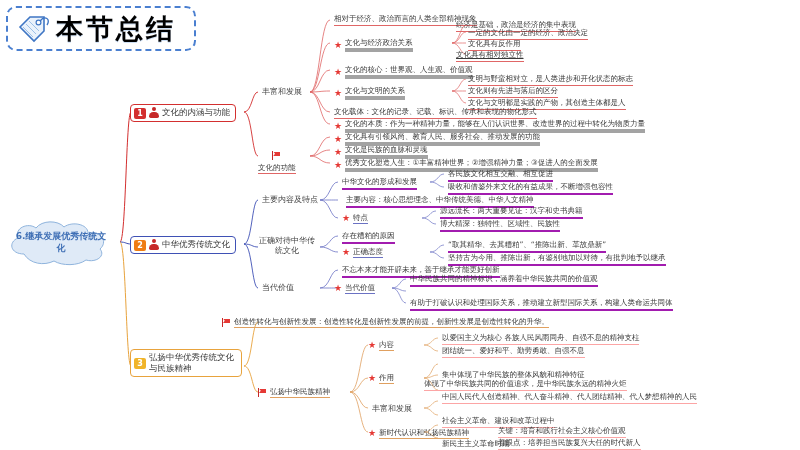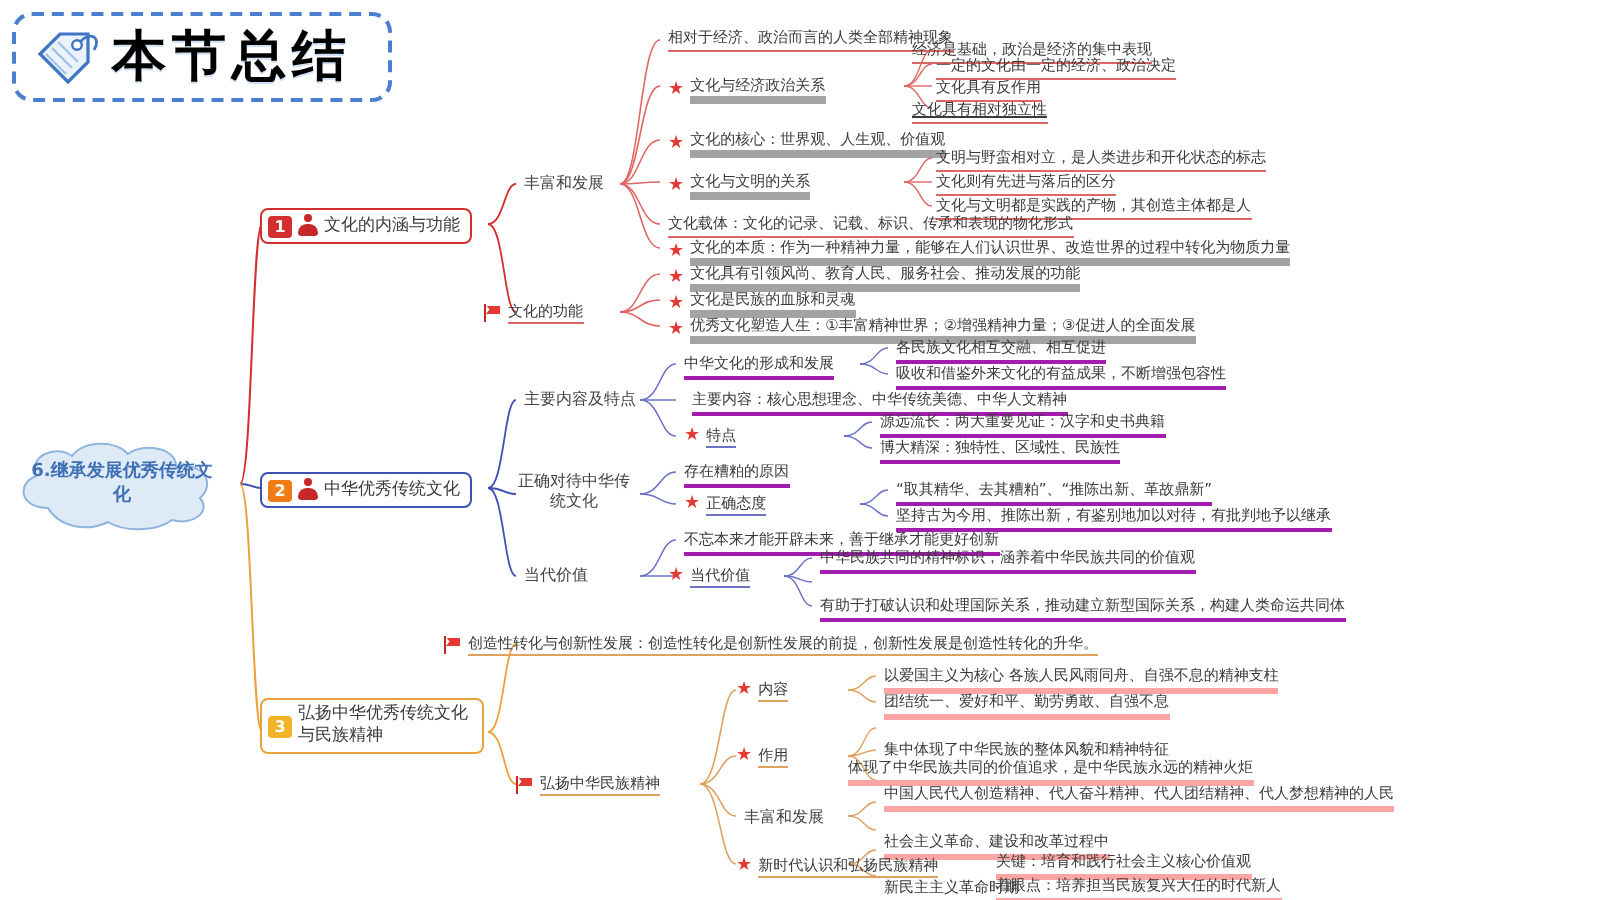--- a/index.html
+++ b/index.html
@@ -63,21 +63,21 @@
   }
   .n2.wrap{white-space:normal;width:58px;text-align:center;}
 
   
   .leaf{
     position:absolute;font-size:7.5px;line-height:10px;color:#3a3a3a;white-space:nowrap;
     padding-bottom:1px;
   }
   .leaf.u-red{border-bottom:1px solid #e06666;}
   .leaf.u-blue{border-bottom:2px solid #a21caf;}
-  .leaf.u-orange{border-bottom:3px solid #fca5a5;}
+  .leaf.u-orange{border-bottom:1px solid #fca5a5;}
 
   
   .star-row{position:absolute;display:flex;align-items:center;gap:3px;white-space:nowrap;}
   .star{
     color:#e53935;font-size:9px;line-height:9px;flex:0 0 auto;
   }
   .star-text{font-size:7.5px;color:#3a3a3a;line-height:10px;}
   .star-row.u-red .star-text{border-bottom:4px solid #a3a3a3;}
   .star-row.u-blue .star-text{border-bottom:1px solid #6b72c4;}
   .star-row.u-orange .star-text{border-bottom:1px solid #e0a060;}
@@ -191,21 +191,21 @@
     <span class="num-badge badge-red">1</span>
     <span class="person-icon">
         <i class="head"></i>
         <i class="body"></i>
       </span>
     <span class="b1-label">文化的内涵与功能</span>
   </div>
 
   <div class="n2" style="left:262px;top:87px;">丰富和发展</div>
 
-  <div class="flag-row u-red" style="left:242px;top:151px;">
+  <div class="flag-row u-red" style="left:258px;top:151px;flex-direction:column;">
     <span class="flag">
         <i class="pole"></i>
         <i class="cloth"></i>
       </span>
     <span class="flag-text">文化的功能</span>
   </div>
 
   <div class="leaf u-red" style="left:334px;top:14px;">相对于经济、政治而言的人类全部精神现象</div>
 
   <div class="star-row u-red" style="left:334px;top:38px;">

